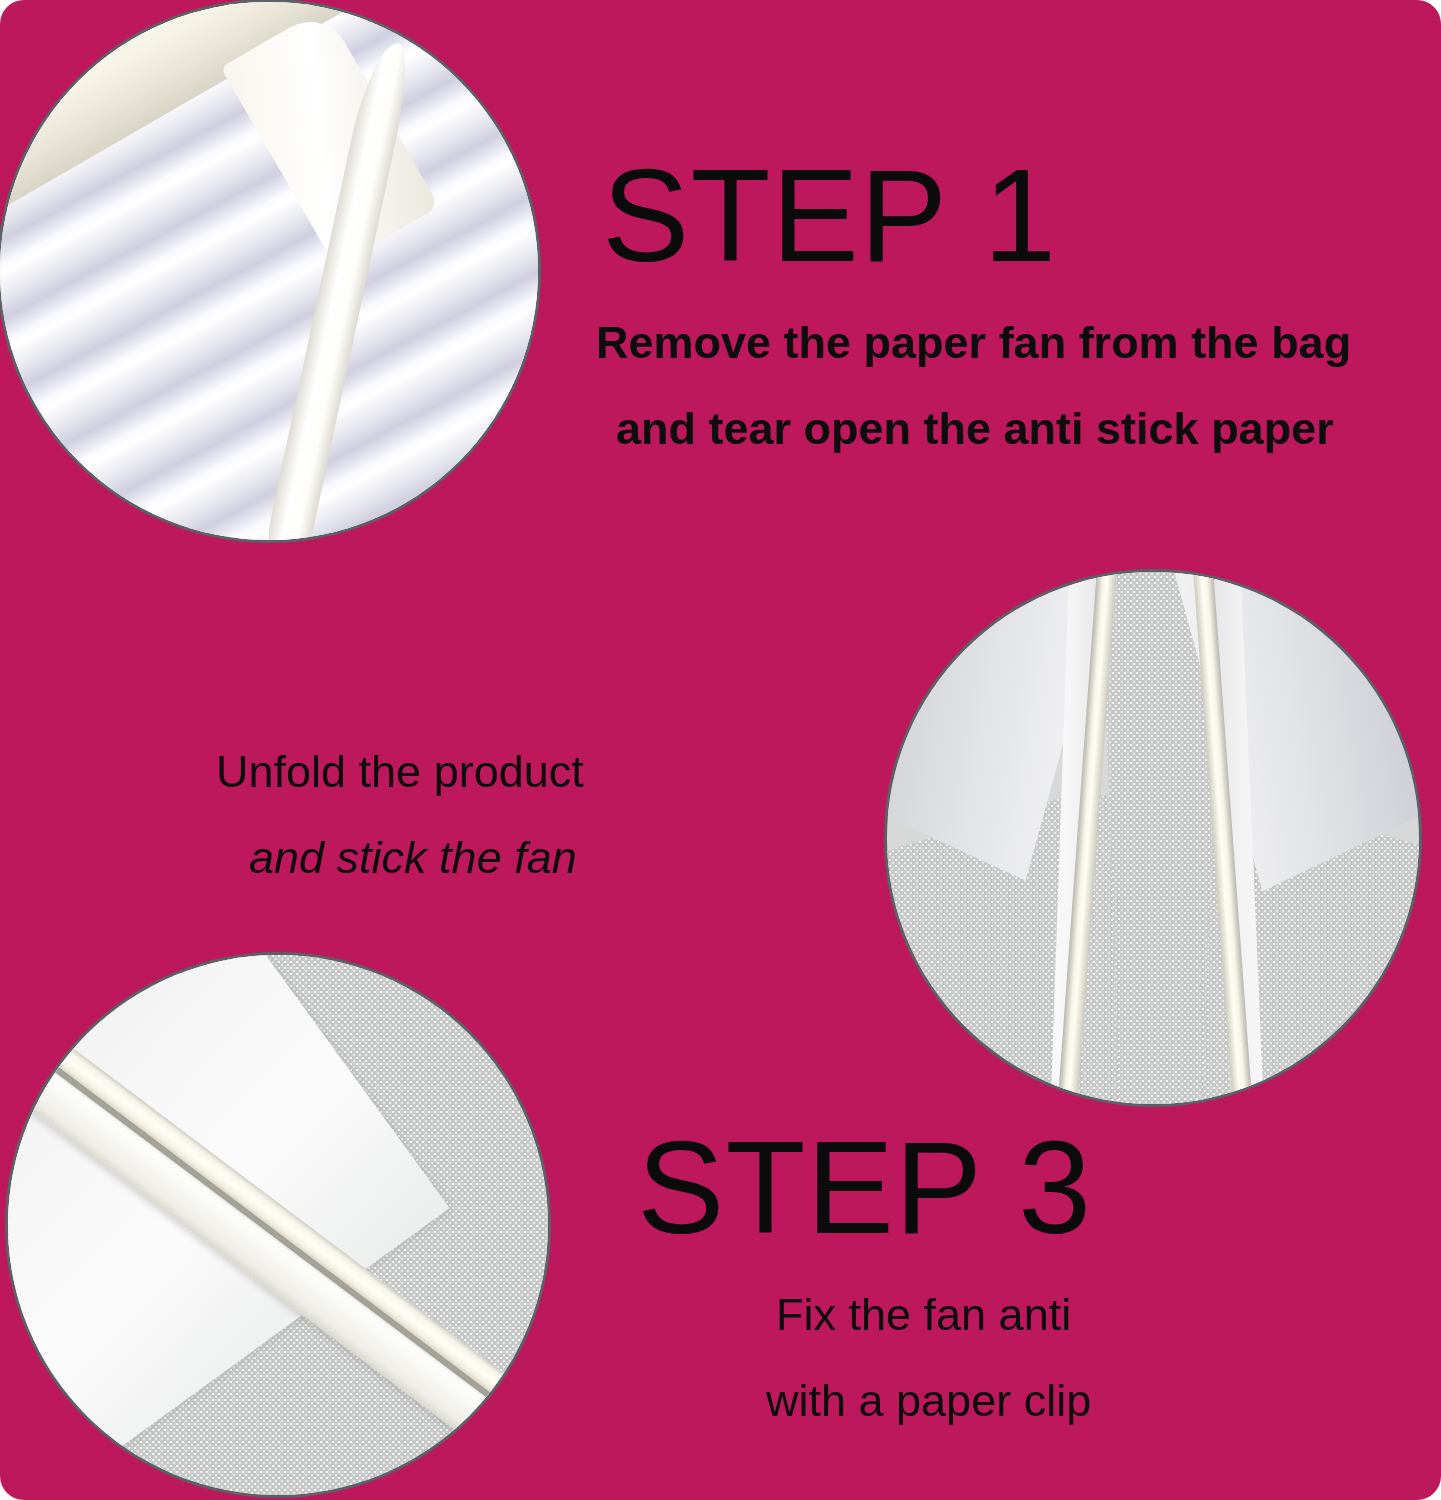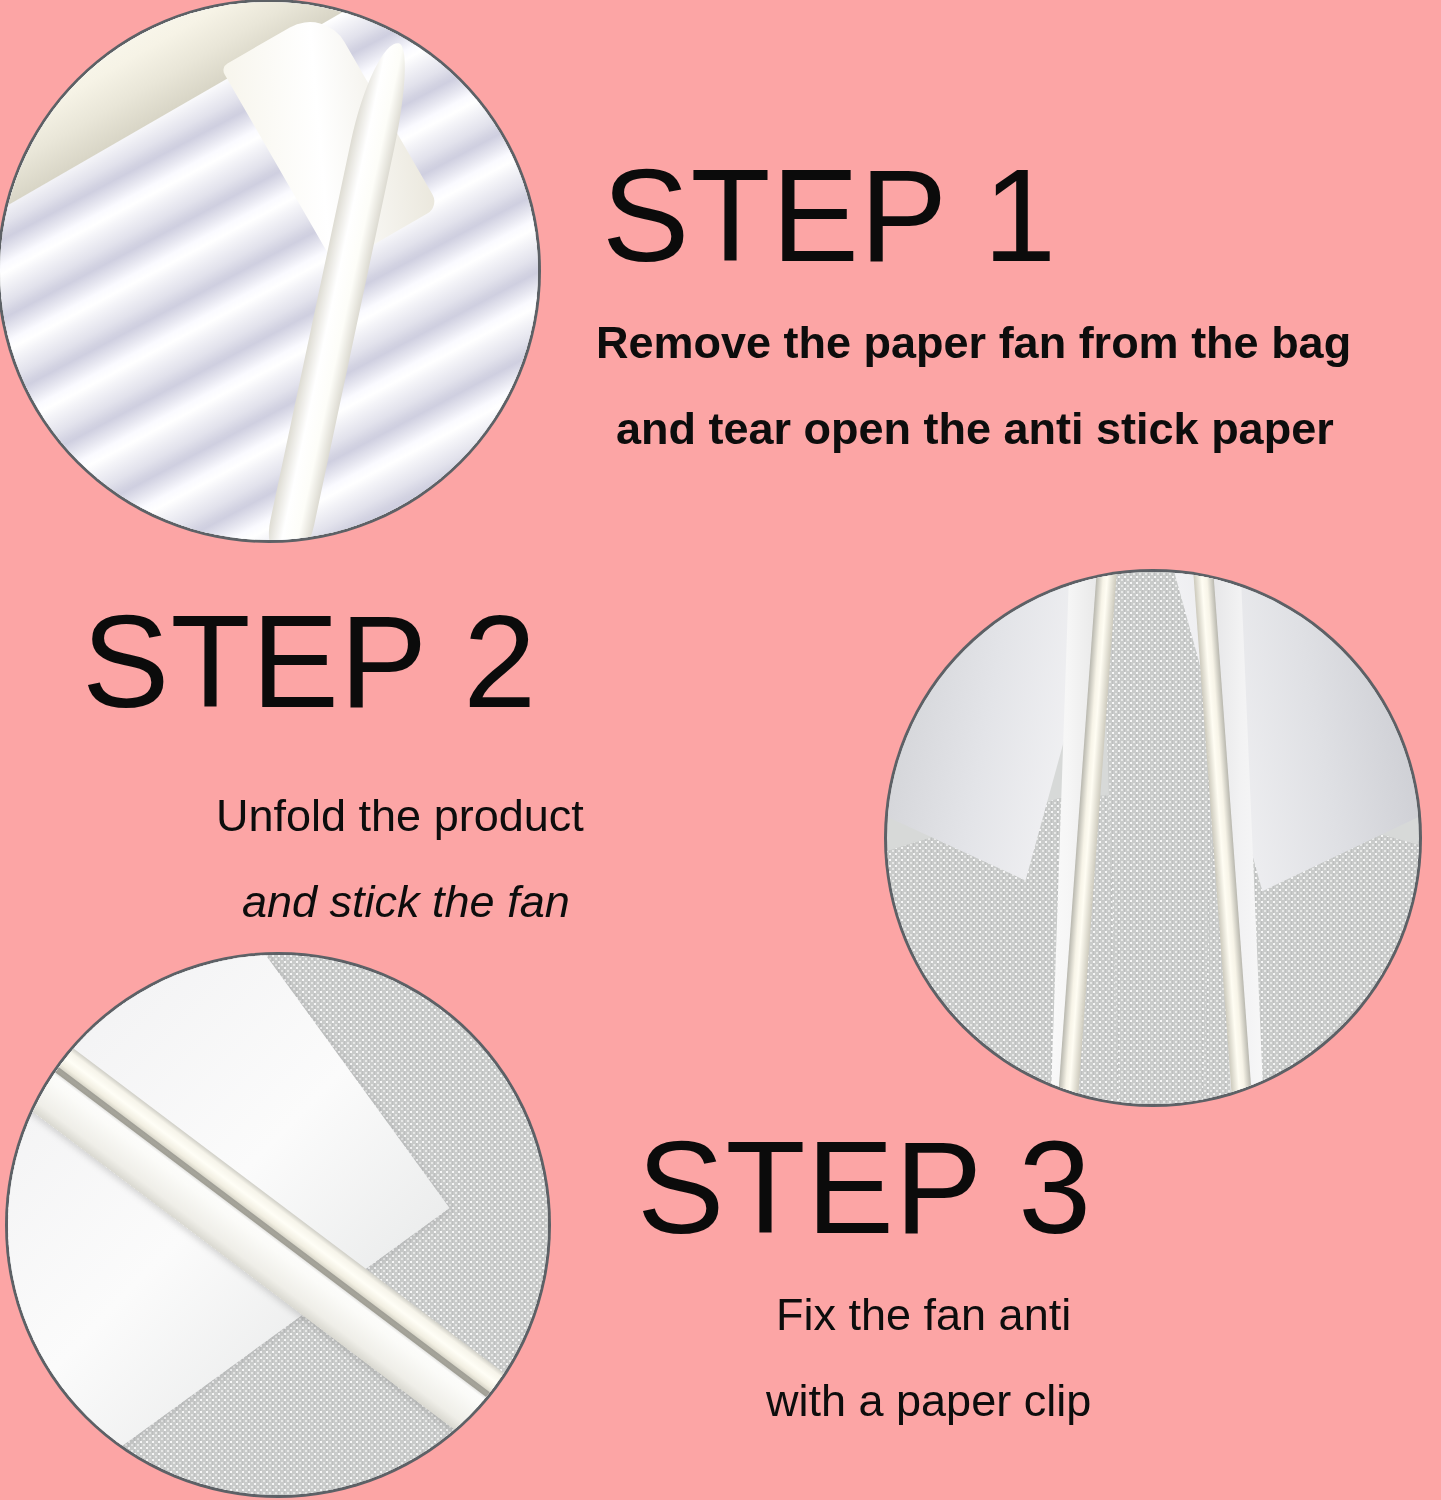--- a/index.html
+++ b/index.html
@@ -4,23 +4,24 @@
 <style>
   html, body {
     margin: 0;
     padding: 0;
     background: #ffffff;
   }
   #page {
     position: relative;
     width: 1441px;
     height: 1500px;
-    background: #fca5a5;
+    background: #be185d;
     overflow: hidden;
     font-family: "Liberation Sans", sans-serif;
+    border-radius: 24px;
   }
 
   
   .photo-circle {
     position: absolute;
     border-radius: 50%;
     overflow: hidden;
     box-shadow: 0 0 0 3px #5d6166;
     background: #d7d9d8;
   }
@@ -199,21 +200,21 @@
     color: #0d0d0d;
     white-space: nowrap;
   }
   .step-body .l { display: block; }
 
   #s1-head { left: 602px; top: 150px; }
   #s1-body { left: 596px; top: 300px; font-weight: bold; }
   #s1-body .l2 { margin-left: 20px; }
 
   #s2-head { left: 82px;  top: 596px; }
-  #s2-body { left: 216px; top: 773px; }
+  #s2-body { left: 216px; top: 729px; text-align: center; }
   #s2-body .l2 { margin-left: 26px; font-style: italic; }
 
   #s3-head { left: 637px; top: 1122px; }
   #s3-body { left: 776px; top: 1272px; }
   #s3-body .l2 { margin-left: -10px; }
 </style>
 </head>
 <body>
 
 <div id="page">
@@ -231,21 +232,20 @@
     </div>
   </div>
 
   <div class="step-heading" id="s1-head">STEP 1</div>
 
   <div class="step-body" id="s1-body">
     <span class="l l1">Remove the paper fan from the bag</span>
     <span class="l l2">and tear open the anti stick paper</span>
   </div>
 
-  <div class="step-heading" id="s2-head">STEP 2</div>
 
   <div class="step-body" id="s2-body">
     <span class="l l1">Unfold the product</span>
     <span class="l l2">and stick the fan</span>
   </div>
 
   <div class="photo-circle" id="photo2">
     <div class="photo-inner">
       <div id="p2-botfabric">
         <div id="p2-botfabric-clip">

